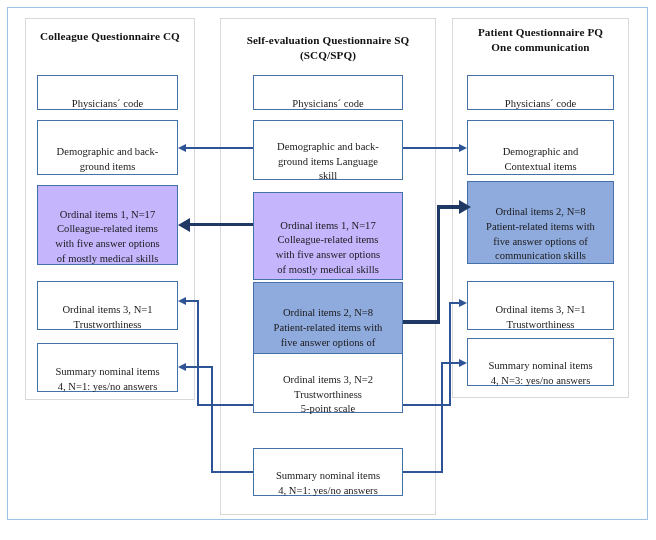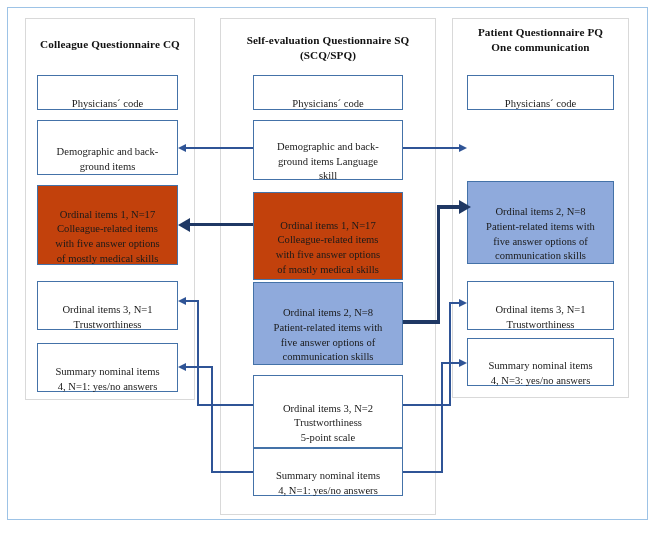--- a/index.html
+++ b/index.html
@@ -32,39 +32,39 @@
   .col-title{
     position:absolute;
     left:0;right:0;
     text-align:center;
     font-weight:bold;
     font-size:11.2px;
     line-height:14.5px;
     color:#111111;
     letter-spacing:0.1px;
   }
-  #col-cq .col-title{top:10px;margin-top:8px;}
+  #col-cq .col-title{top:10px;}
   #col-sq .col-title{top:14px;}
   #col-pq .col-title{top:6px;}
 
   .node{
     position:absolute;
     box-sizing:border-box;
     border:1px solid #4472a8;
     background:#ffffff;
     display:flex;
     align-items:center;
     justify-content:center;
     text-align:center;
     font-size:10.6px;
     line-height:14.6px;
     color:#1a1a1a;
     padding:1px 4px;
   }
-  .node.light{background:#c2410c;}
+  .node.light{background:#c4b5fd;}
   .node.dark {background:#8faadc;}
 
   .node .txt{display:block;width:100%;white-space:pre-line;margin-top:24px;}
 
   
   .seg{position:absolute;background:#2f5496;}
   .seg.thin-h{height:1.6px;}
   .seg.thin-v{width:1.6px;}
   .seg.thick-h{height:3.4px;background:#1f3864;}
   .seg.thick-v{width:3.4px;background:#1f3864;}
@@ -142,37 +142,41 @@
 Colleague-related items
 with five answer options
 of mostly medical skills</span>
   </div>
   <div class="node dark" style="left:253px;top:282px;width:150px;height:83px;">
     <span class="txt">Ordinal items 2, N=8
 Patient-related items with
 five answer options of
 communication skills</span>
   </div>
-  <div class="node" style="left:253px;top:375px;width:150px;height:73px;">
+  <div class="node" style="left:253px;top:353px;width:150px;height:60px;">
     <span class="txt">Ordinal items 3, N=2
 Trustworthiness
 5-point scale</span>
   </div>
   <div class="node" style="left:253px;top:448px;width:150px;height:48px;">
     <span class="txt">Summary nominal items
 4, N=1: yes/no answers</span>
   </div>
 
   <div class="column" id="col-pq">
     <div class="col-title" style="white-space:pre-line;">Patient Questionnaire PQ
 One communication</div>
   </div>
 
   <div class="node" style="left:467px;top:75px;width:147px;height:35px;">
     <span class="txt">Physicians´ code</span>
+  </div>
+  <div class="node" style="left:467px;top:120px;width:147px;height:55px;">
+    <span class="txt">Demographic and
+Contextual items</span>
   </div>
   <div class="node dark" style="left:467px;top:181px;width:147px;height:83px;">
     <span class="txt">Ordinal items 2, N=8
 Patient-related items with
 five answer options of
 communication skills</span>
   </div>
   <div class="node" style="left:467px;top:281px;width:147px;height:49px;">
     <span class="txt">Ordinal items 3, N=1
 Trustworthiness</span>

